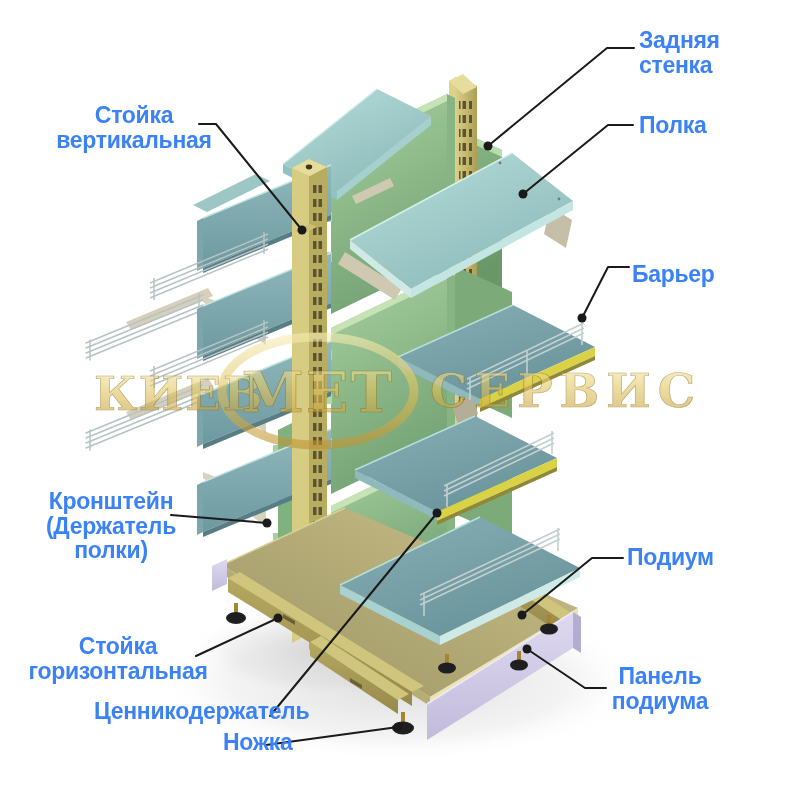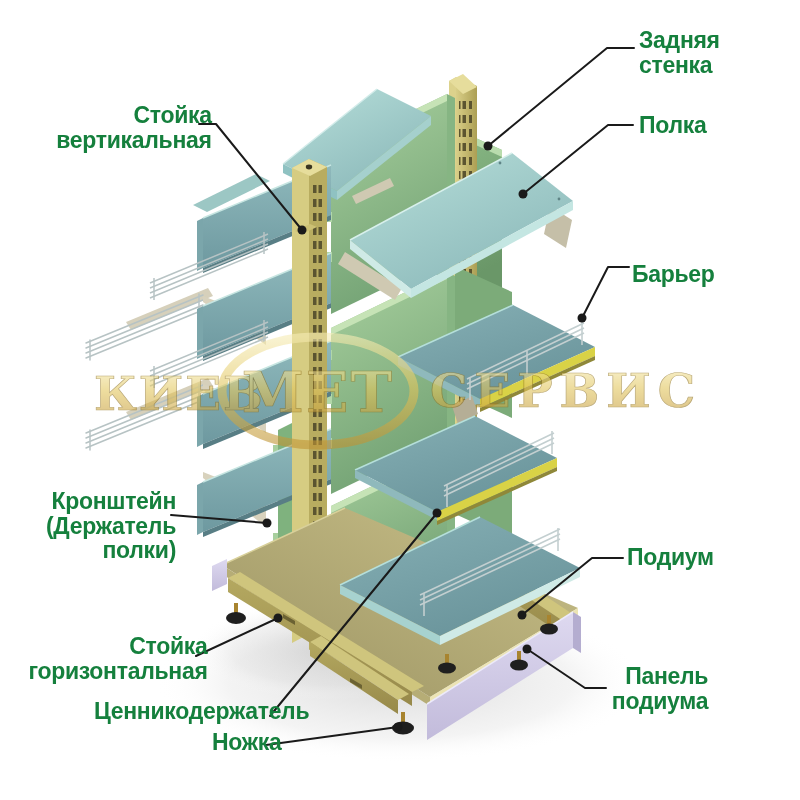--- a/index.html
+++ b/index.html
@@ -1,21 +1,21 @@
 <!DOCTYPE html>
 <html><head>
 <meta charset="utf-8">
 <style>
   html,body{margin:0;padding:0;background:#fff;}
   .stage{position:relative;width:800px;height:800px;background:#ffffff;overflow:hidden;
          font-family:"Liberation Sans",sans-serif;}
   .stage svg{position:absolute;left:0;top:0;}
   .label{position:absolute;font:600 23px/1.07 "Liberation Sans",sans-serif;
-         letter-spacing:-0.3px;color:#15803d;white-space:pre-line;}
-  .label.c{transform:translateX(-50%);text-align:right;}
+         letter-spacing:-0.3px;color:#3b82f6;white-space:pre-line;}
+  .label.c{transform:translateX(-50%);text-align:center;}
 </style>
 </head>
 <body>
 
 <div class="stage">
 
 <svg width="800" height="800" viewBox="0 0 800 800">
   <defs>
     <linearGradient id="gTealTop" x1="0" y1="0" x2="0.7" y2="1">
       <stop offset="0" stop-color="#b7dfda"></stop>
@@ -333,15 +333,15 @@
 <div class="label c" style="left:660px;top:664px">Панель
 подиума</div>
 <div class="label c" style="left:134px;top:103px">Стойка
 вертикальная</div>
 <div class="label c" style="left:111px;top:489px">Кронштейн
 (Держатель
 полки)</div>
 <div class="label c" style="left:118px;top:634px">Стойка
 горизонтальная</div>
 <div class="label" style="left:94px;top:699px">Ценникодержатель</div>
-<div class="label" style="left:212px;top:730px">Ножка</div>
+<div class="label" style="left:223px;top:730px">Ножка</div>
 
 </div>
 
 </body></html>

